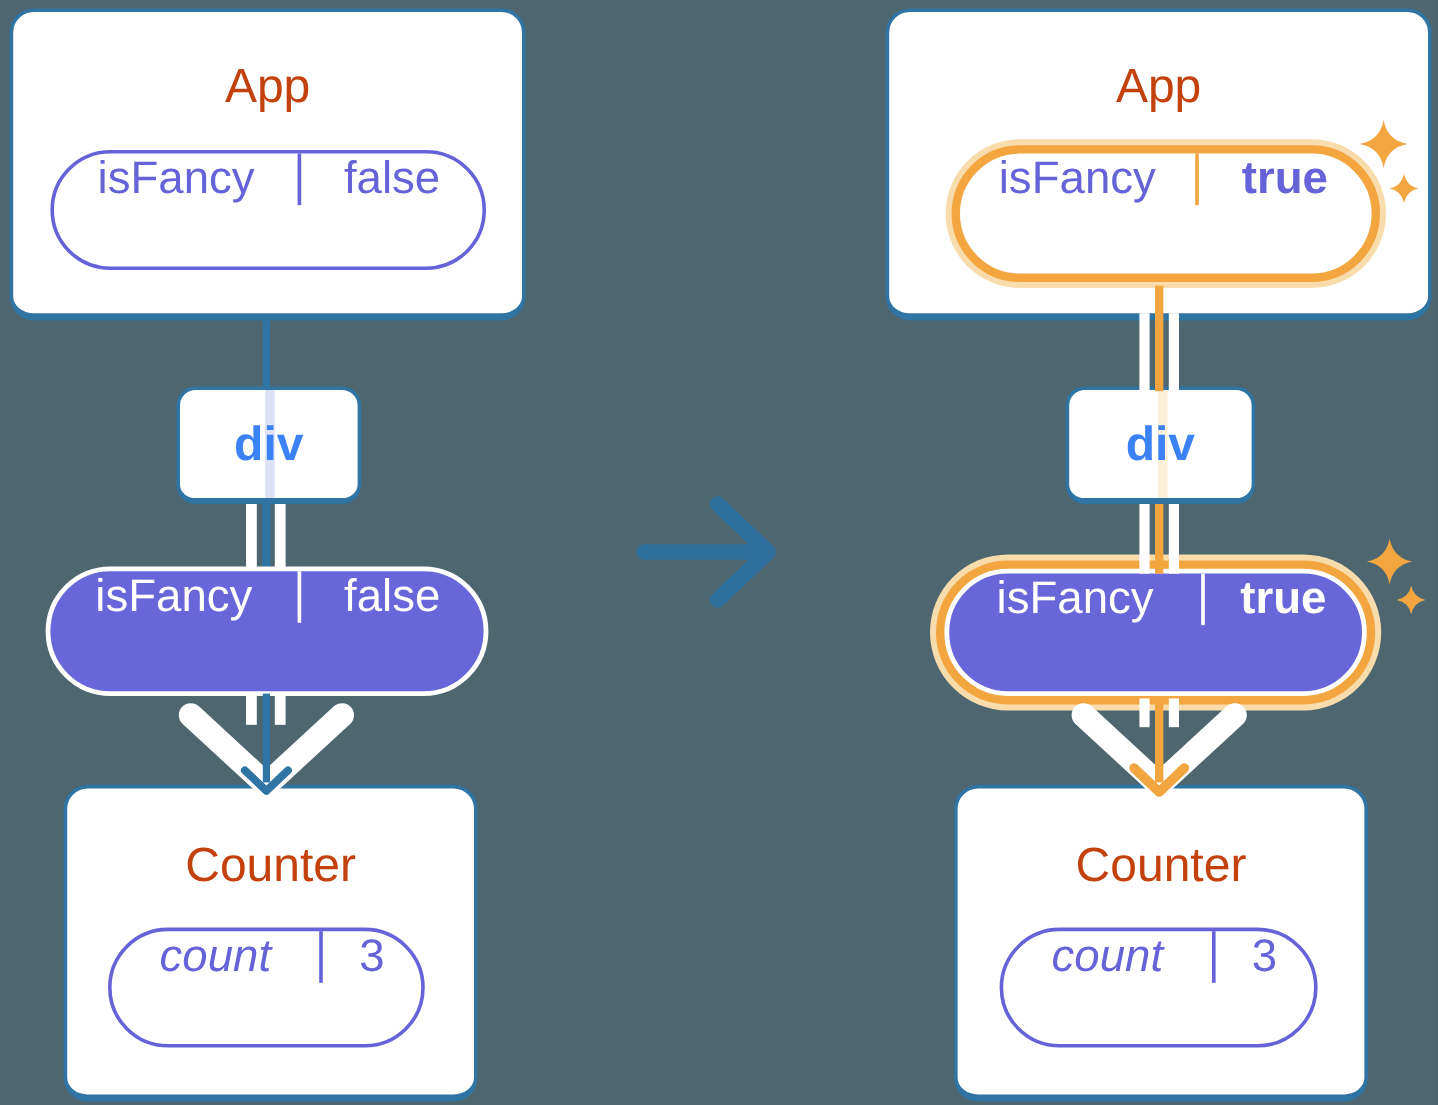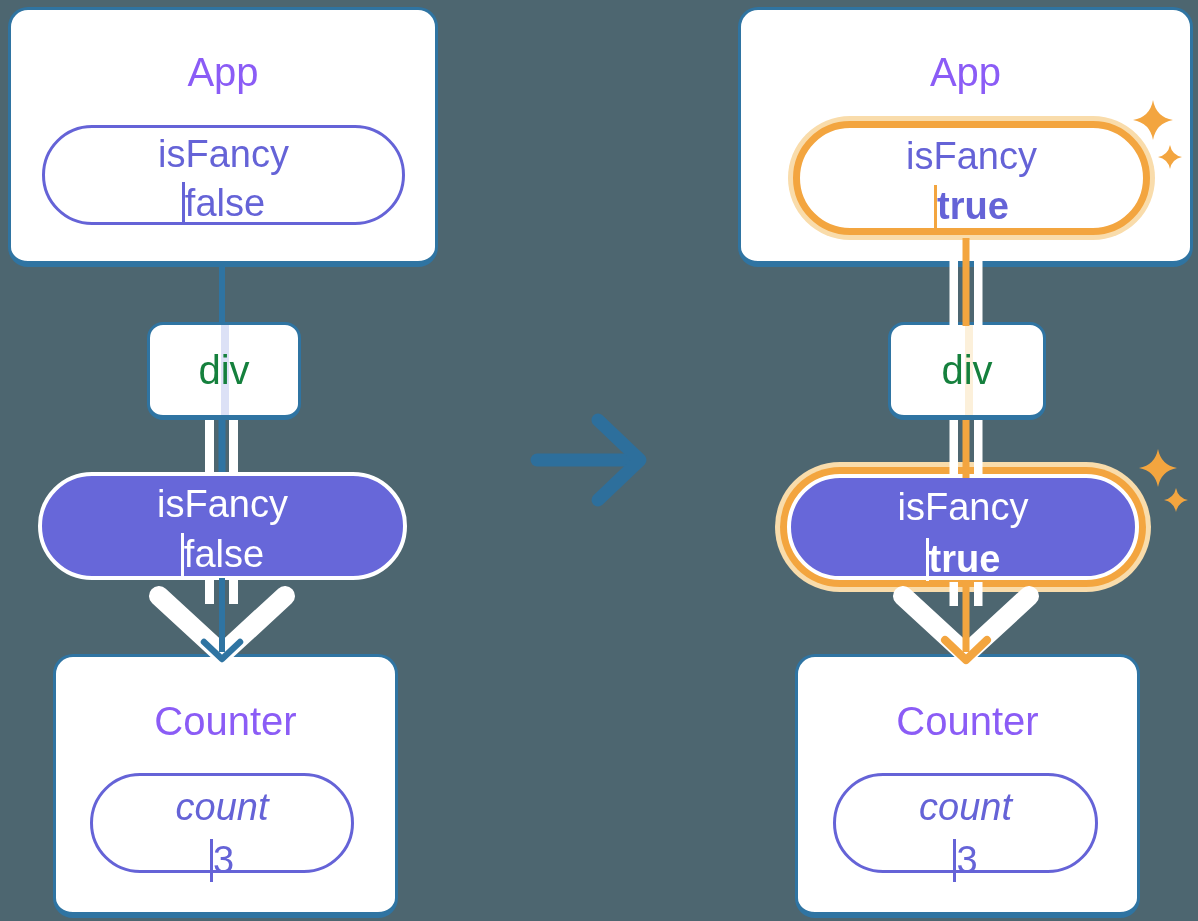--- a/index.html
+++ b/index.html
@@ -4,41 +4,41 @@
 <style>
   html,body{margin:0;padding:0;background:#4d6670;}
   .canvas{
     position:relative;width:1198px;height:921px;background:#4d6670;
     font-family:"Liberation Sans", sans-serif;overflow:hidden;
   }
   .layer{position:absolute;left:0;top:0;width:1198px;height:921px;pointer-events:none;}
   .card{position:absolute;background:#fff;border:3px solid #2f74a2;border-bottom-width:6px;
         border-radius:20px;box-sizing:border-box;}
   .card.small{border-radius:16px;border-bottom-width:5px;}
-  .card-title{position:absolute;left:0;right:0;text-align:center;color:#8b5cf6;
+  .card-title{position:absolute;left:0;right:0;text-align:center;color:#c2410c;
               font-size:40px;font-weight:500;line-height:1;}
-  .pill{position:absolute;display:flex;align-items:center;box-sizing:border-box;
-        font-size:38px;border-radius:60px;flex-direction:column;}
+  .pill{position:absolute;display:flex;align-items:flex-start;box-sizing:border-box;
+        font-size:38px;border-radius:60px;}
   .pill .seg{display:flex;align-items:center;justify-content:center;white-space:nowrap;}
   .split-57 .seg.name{flex:0 0 57%;} .split-57 .seg.value{flex:1 1 auto;}
   .split-61 .seg.name{flex:0 0 61%;} .split-61 .seg.value{flex:1 1 auto;}
   .split-67 .seg.name{flex:0 0 67%;font-style:italic;} .split-67 .seg.value{flex:1 1 auto;}
   .outline-pill{background:#fff;border:3px solid #6563d7;color:#6563d7;}
   .outline-pill .seg.value{border-left:3px solid #6563d7;}
   .state-pill{background:#6767d9;border:4px solid #fff;color:#fff;}
   .state-pill .seg.value{border-left:3px solid #fff;}
   .state-pill.highlighted{box-shadow:0 0 0 7px #f3a53f,0 0 0 12px #f9dcab;}
   .fancy-pill{background:#fff;border:7px solid #f3a53f;border-radius:70px;color:#6563d7;
               box-shadow:0 0 0 5px #f9dcab;}
   .fancy-pill .seg.value{border-left:3px solid #f3a53f;}
   .bold-val .seg.value{font-weight:700;}
   .inner-line{position:absolute;top:0;bottom:0;width:8px;}
   .lavender{background:#dce1f6;} .cream{background:#fcf0da;}
   .div-label{position:absolute;inset:0;display:flex;align-items:center;justify-content:center;
-             color:#15803d;font-size:40px;font-weight:400;}
+             color:#3b82f6;font-size:40px;font-weight:700;}
 </style>
 </head>
 <body>
 
 <div class="canvas">
 
   <svg class="layer" viewBox="0 0 1198 921">
 
     <rect x="219" y="265" width="6" height="62" fill="#2f74a2"></rect>
 

